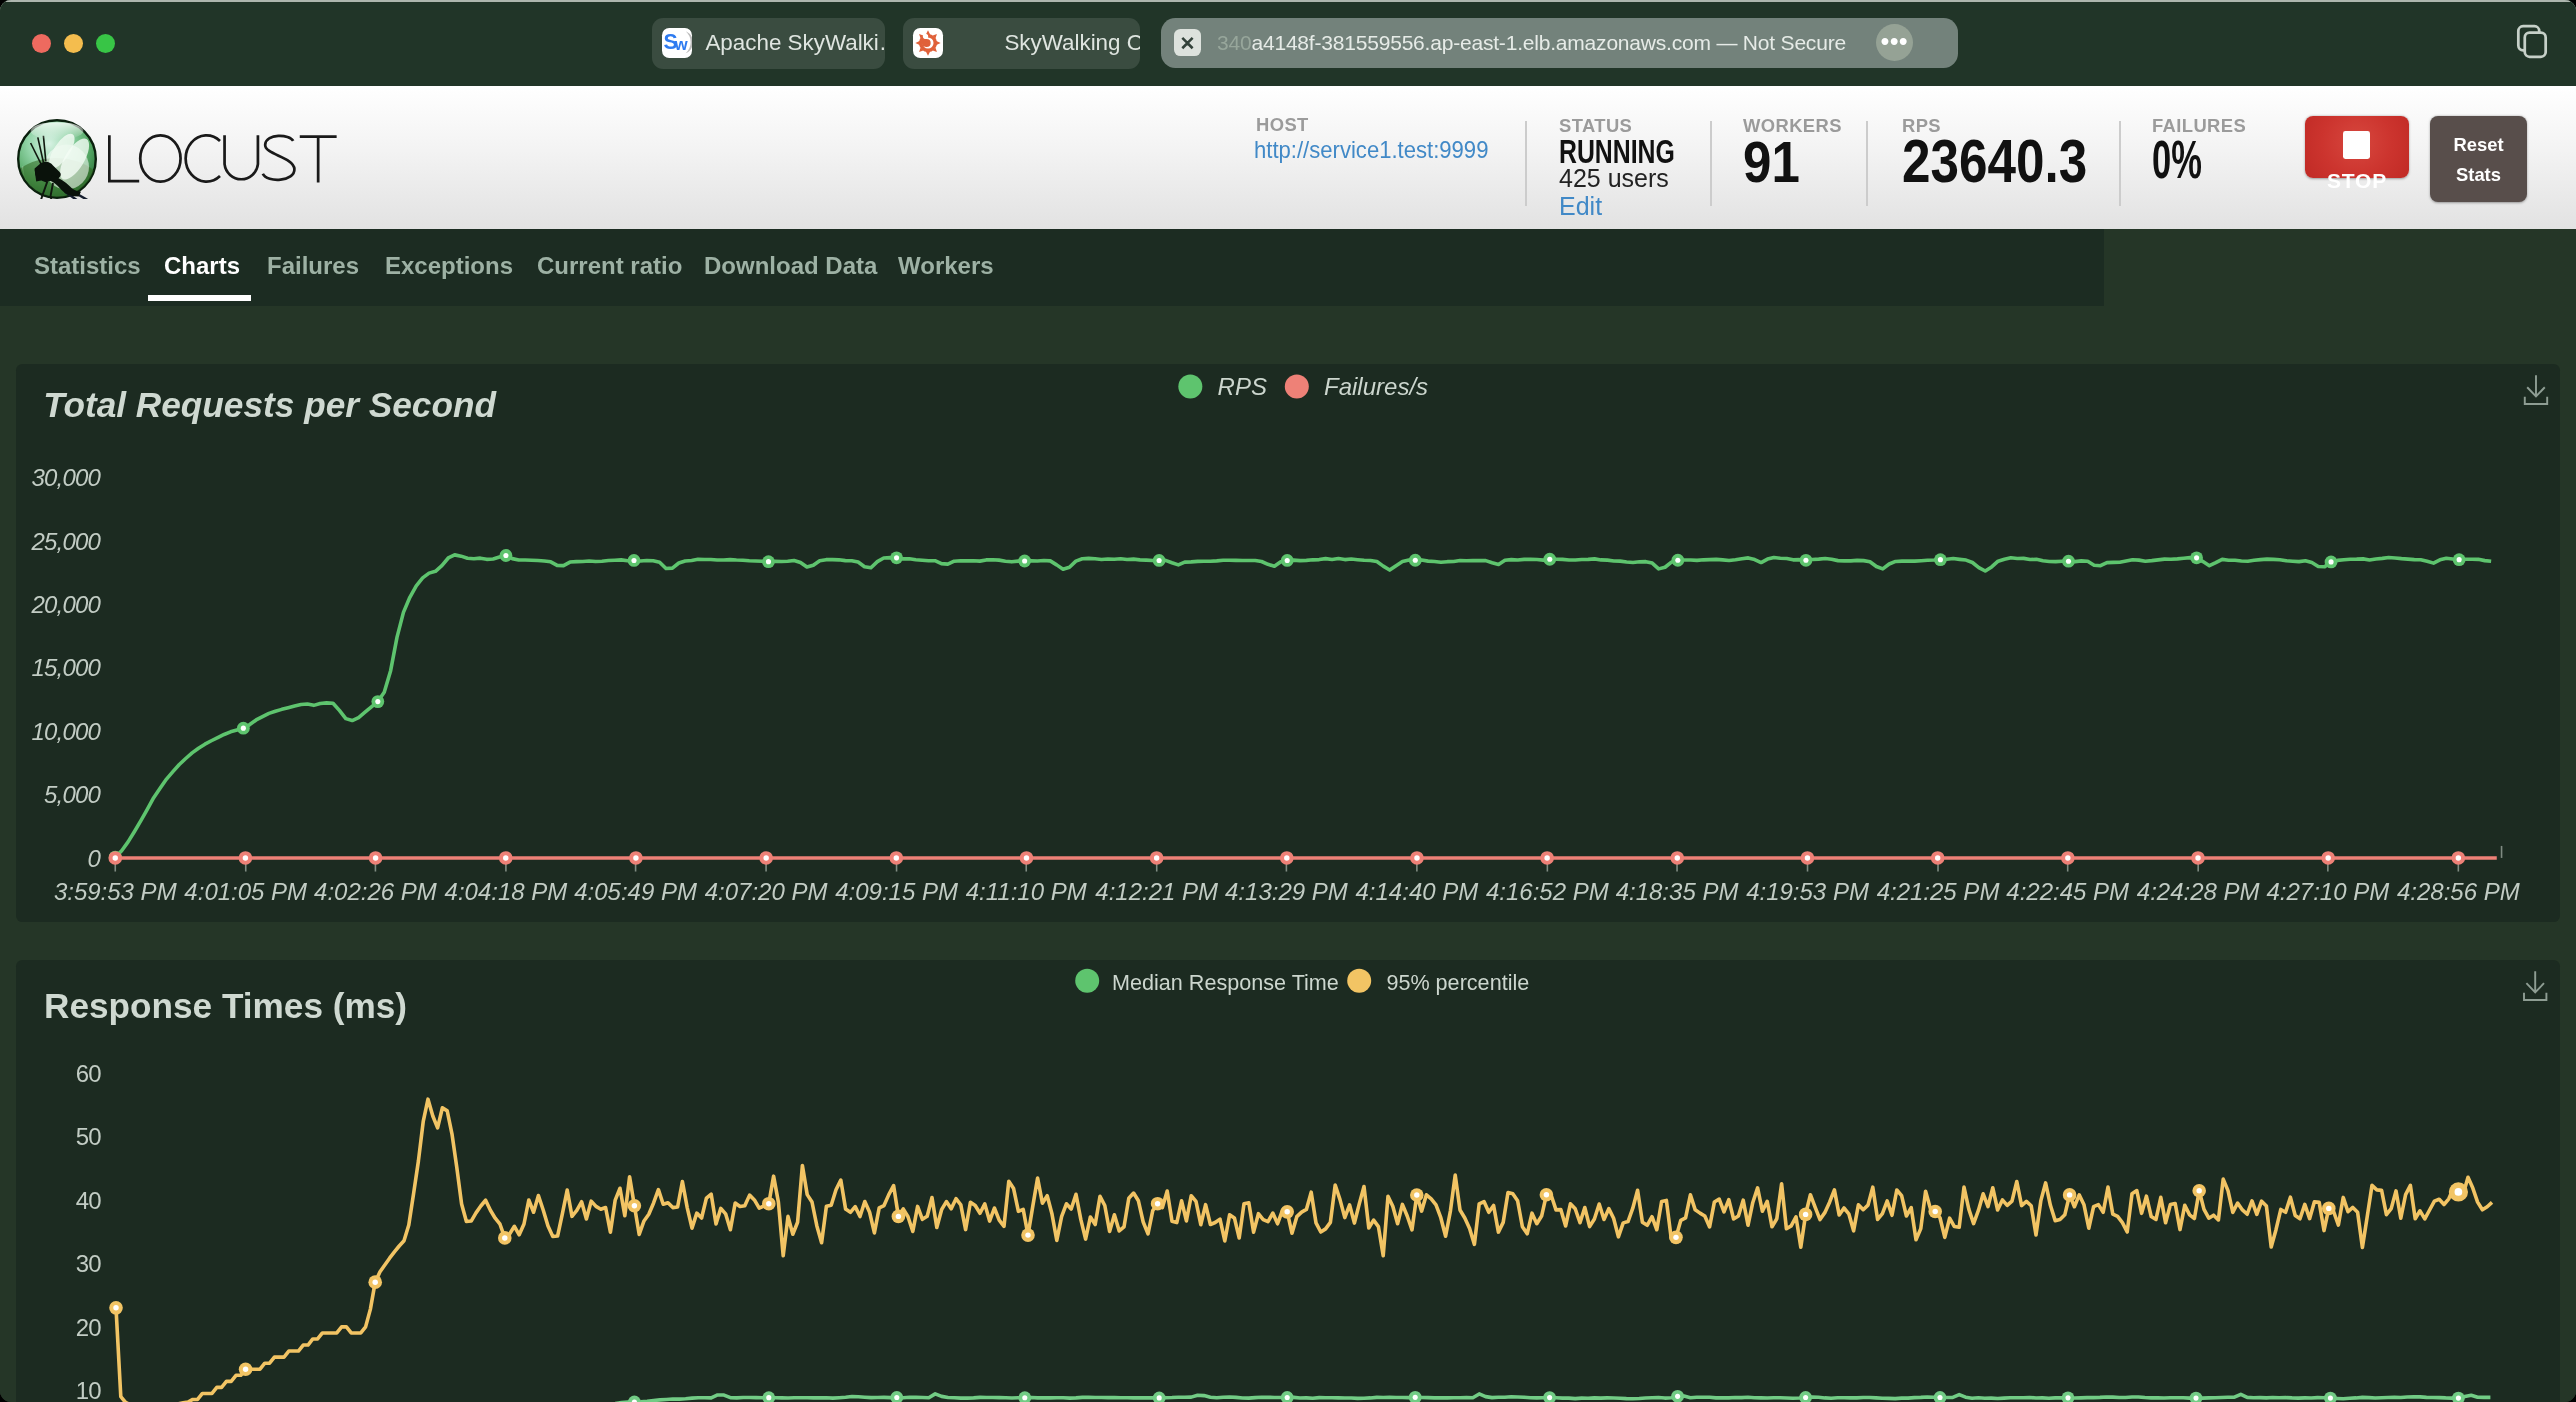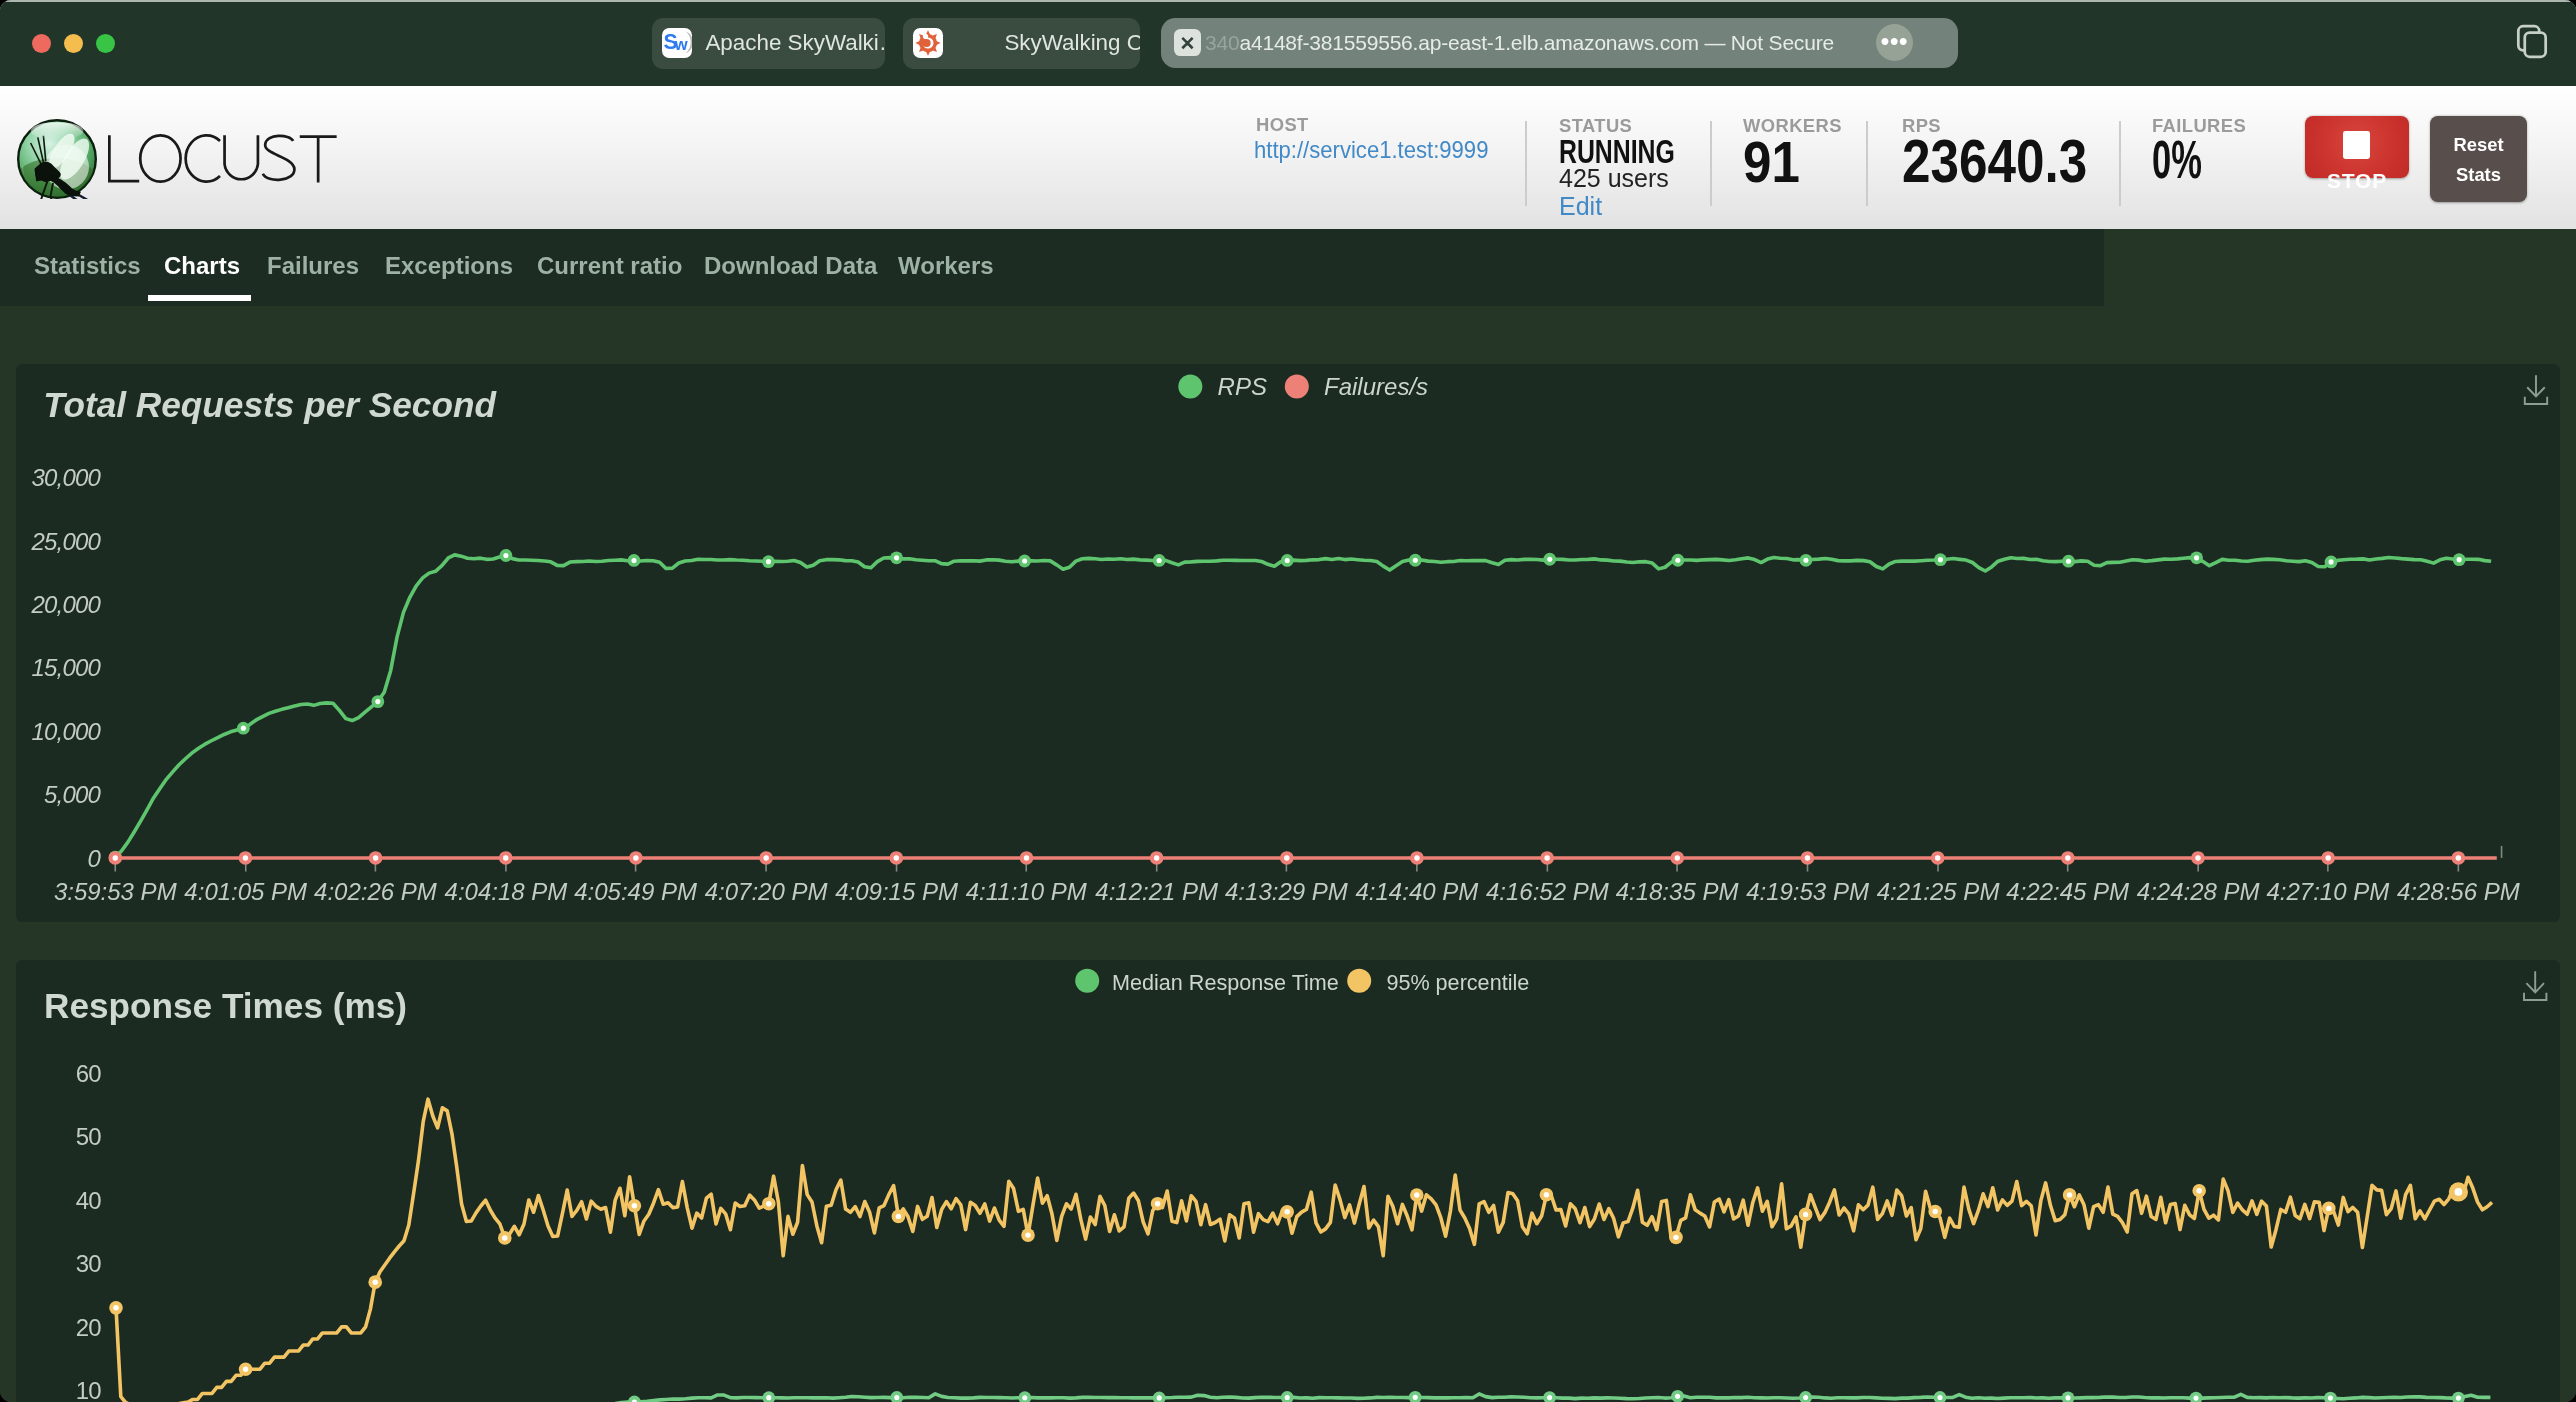--- a/index.html
+++ b/index.html
@@ -14,21 +14,21 @@
 .tab { position:absolute; top:17.6px; height:51px; border-radius:11.2px; background:#3a4c40;
   display:flex; align-items:center; color:#dfe5e0; font-size:22.4px; white-space:nowrap; overflow:hidden; }
 .tabicon { flex:0 0 30px; width:30px; height:30px; border-radius:7.2px; background:#fff; margin-left:10.4px;
   margin-right:13px; position:relative; overflow:hidden; }
 #urlbar { position:absolute; left:1161px; top:17.6px; width:797px; height:50px;
   border-radius:14.4px; background:#73827b; display:flex; align-items:center; }
 #xbtn { width:27px; height:27px; border-radius:6.4px; background:#dde2dd; margin-left:13px;
   position:relative; }
 #xbtn:before { content:"✕"; position:absolute; left:0; top:0; width:27px; height:27px;
   font-size:19px; font-weight:bold; color:#33423a; text-align:center; line-height:29px; }
-#urltext { margin-left:0; font-size:21px; letter-spacing:-0.2px; color:#e6ebe7; white-space:nowrap; }
+#urltext { margin-left:12px; font-size:21px; letter-spacing:-0.2px; color:#e6ebe7; white-space:nowrap; }
 #urltext .dim { color:#97a69b; }
 #dots3 { position:absolute; right:45px; top:6.4px; width:37px; height:37px; border-radius:50%;
   background:#95a295; color:#fff; text-align:center; font-size:24px; line-height:34px;
   font-weight:bold; letter-spacing:0.8px;}
 
 #header { position:absolute; left:0; top:86px; width:2576px; height:143px;
   background:linear-gradient(#ffffff, #f3f3f3 45%, #e2e2e2); }
 .hlabel { font-size:18.4px; font-weight:bold; color:#9b9b9b; letter-spacing:0.4px; }
 .hdivider { position:absolute; top:35px; height:85px; width:1.6px; background:#cccccc; }
 a.blue { color:#4189c7; text-decoration:none; }

